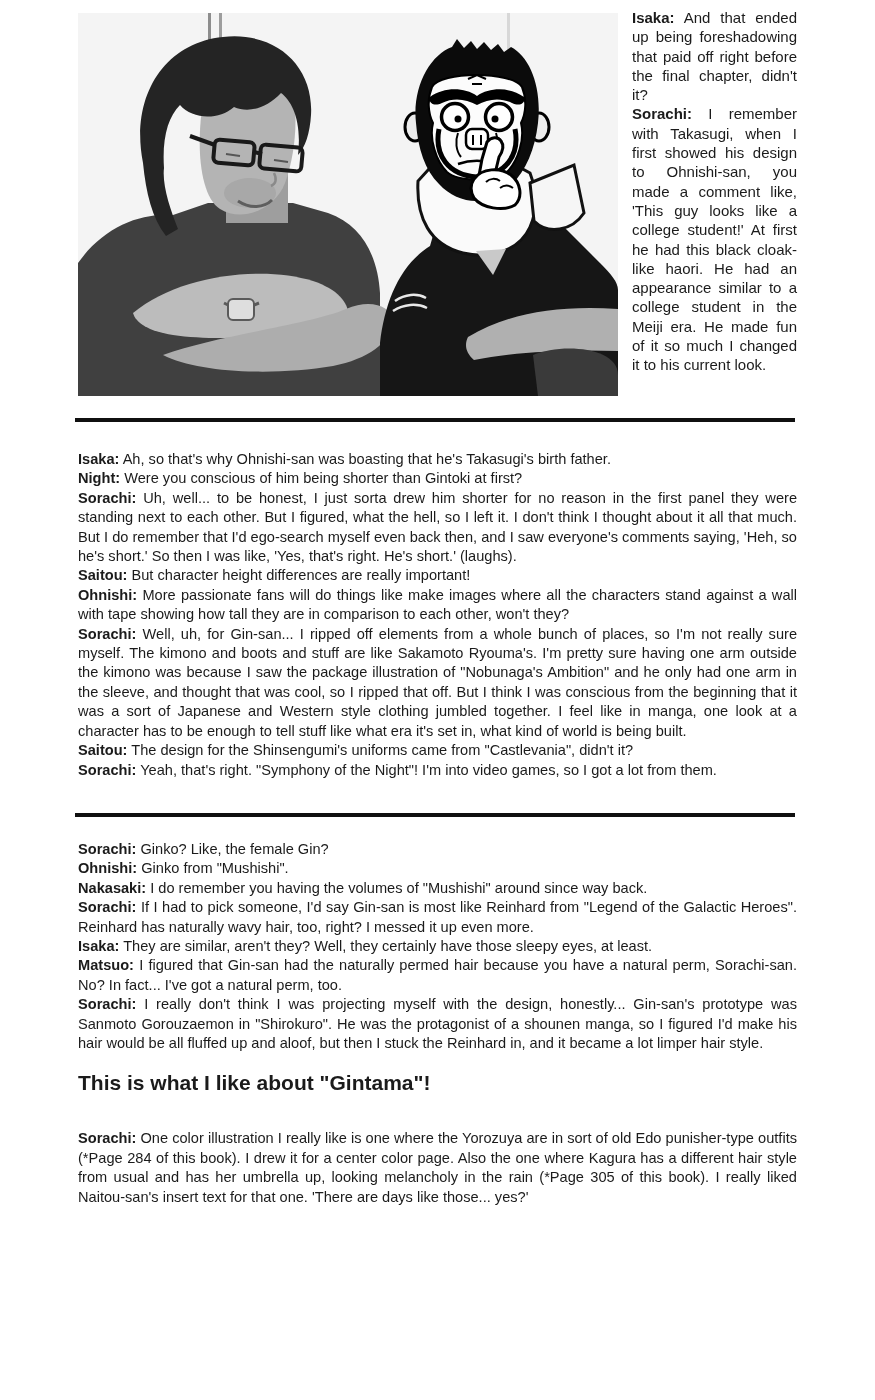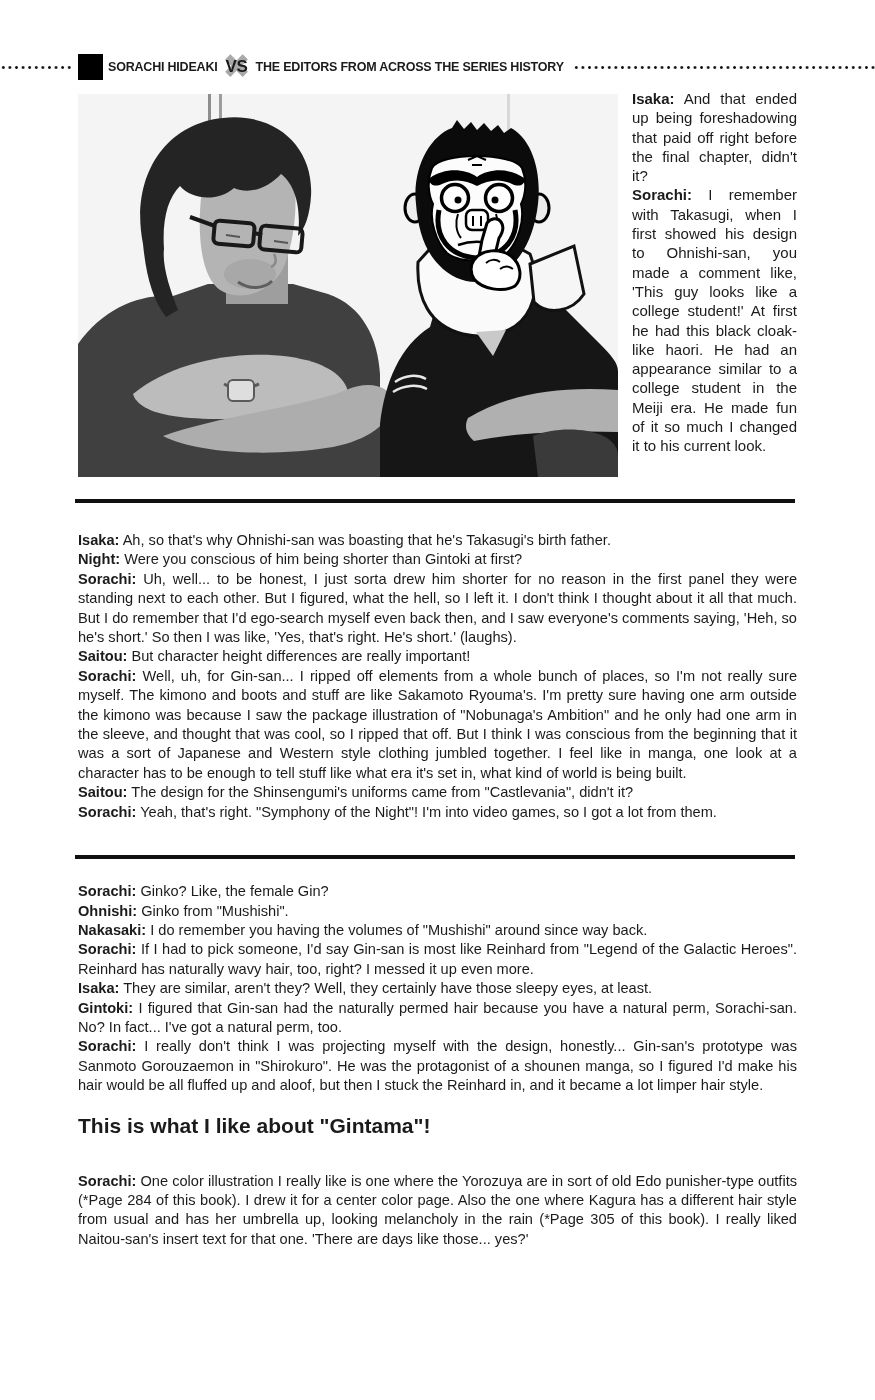--- a/index.html
+++ b/index.html
@@ -34,33 +34,20 @@
   .sec1{margin-top:28px;}
   .sec2{margin-top:23px;}
   .subheading{margin:16px 7px 0 0;text-align:left;font-size:21px;font-weight:bold;line-height:28px;}
   .sec3{margin-top:32px;}
 </style>
 </head>
 <body>
 
 <div class="page">
 
-  <div class="header">
-    <div class="dots dots-left"></div>
-    <div class="sq"></div>
-    <div class="title">
-      <span>SORACHI HIDEAKI</span>
-      <span class="vs">
-        <span class="xmark">✖</span>
-        <span class="vstext">VS</span>
-      </span>
-      <span>THE EDITORS FROM ACROSS THE SERIES HISTORY</span>
-    </div>
-    <div class="dots dots-right"></div>
-  </div>
 
   <div class="content">
 
     <div class="photo-row">
 
       <svg class="photo" viewBox="0 0 540 383" xmlns="http://www.w3.org/2000/svg" role="img">
 
         <rect x="0" y="0" width="540" height="383" fill="#f4f4f4"></rect>
         <rect x="0" y="336" width="540" height="47" fill="#eaeaea"></rect>
 
@@ -138,34 +125,35 @@
         </div>
     </div>
 
     <div class="rule r1"></div>
 
     <div class="dlg-col sec sec1">
         <p class="dlg"><b class="spk">Isaka:</b> Ah, so that's why Ohnishi-san was boasting that he's Takasugi's birth father.</p>
         <p class="dlg"><b class="spk">Night:</b> Were you conscious of him being shorter than Gintoki at first?</p>
         <p class="dlg"><b class="spk">Sorachi:</b> Uh, well... to be honest, I just sorta drew him shorter for no reason in the first panel they were standing next to each other. But I figured, what the hell, so I left it. I don't think I thought about it all that much. But I do remember that I'd ego-search myself even back then, and I saw everyone's comments saying, 'Heh, so he's short.' So then I was like, 'Yes, that's right. He's short.' (laughs).</p>
         <p class="dlg"><b class="spk">Saitou:</b> But character height differences are really important!</p>
+        <p class="dlg"><b class="spk">Ohnishi:</b> More passionate fans will do things like make images where all the characters stand against a wall with tape showing how tall they are in comparison to each other, won't they?</p>
         <p class="dlg"><b class="spk">Sorachi:</b> Well, uh, for Gin-san... I ripped off elements from a whole bunch of places, so I'm not really sure myself. The kimono and boots and stuff are like Sakamoto Ryouma's. I'm pretty sure having one arm outside the kimono was because I saw the package illustration of "Nobunaga's Ambition" and he only had one arm in the sleeve, and thought that was cool, so I ripped that off. But I think I was conscious from the beginning that it was a sort of Japanese and Western style clothing jumbled together. I feel like in manga, one look at a character has to be enough to tell stuff like what era it's set in, what kind of world is being built.</p>
         <p class="dlg"><b class="spk">Saitou:</b> The design for the Shinsengumi's uniforms came from "Castlevania", didn't it?</p>
         <p class="dlg"><b class="spk">Sorachi:</b> Yeah, that's right. "Symphony of the Night"! I'm into video games, so I got a lot from them.</p>
       </div>
 
     <div class="rule r2"></div>
 
     <div class="dlg-col sec sec2">
         <p class="dlg"><b class="spk">Sorachi:</b> Ginko? Like, the female Gin?</p>
         <p class="dlg"><b class="spk">Ohnishi:</b> Ginko from "Mushishi".</p>
         <p class="dlg"><b class="spk">Nakasaki:</b> I do remember you having the volumes of "Mushishi" around since way back.</p>
         <p class="dlg"><b class="spk">Sorachi:</b> If I had to pick someone, I'd say Gin-san is most like Reinhard from "Legend of the Galactic Heroes". Reinhard has naturally wavy hair, too, right? I messed it up even more.</p>
         <p class="dlg"><b class="spk">Isaka:</b> They are similar, aren't they? Well, they certainly have those sleepy eyes, at least.</p>
-        <p class="dlg"><b class="spk">Gintoki:</b> I figured that Gin-san had the naturally permed hair because you have a natural perm, Sorachi-san. No? In fact... I've got a natural perm, too.</p>
+        <p class="dlg"><b class="spk">Matsuo:</b> I figured that Gin-san had the naturally permed hair because you have a natural perm, Sorachi-san. No? In fact... I've got a natural perm, too.</p>
         <p class="dlg"><b class="spk">Sorachi:</b> I really don't think I was projecting myself with the design, honestly... Gin-san's prototype was Sanmoto Gorouzaemon in "Shirokuro". He was the protagonist of a shounen manga, so I figured I'd make his hair would be all fluffed up and aloof, but then I stuck the Reinhard in, and it became a lot limper hair style.</p>
       </div>
 
     <h2 class="subheading">This is what I like about "Gintama"!</h2>
 
     <div class="dlg-col sec sec3">
         <p class="dlg"><b class="spk">Sorachi:</b> One color illustration I really like is one where the Yorozuya are in sort of old Edo punisher-type outfits (*Page 284 of this book). I drew it for a center color page. Also the one where Kagura has a different hair style from usual and has her umbrella up, looking melancholy in the rain (*Page 305 of this book). I really liked Naitou-san's insert text for that one. 'There are days like those... yes?'</p>
       </div>
 
   </div>

